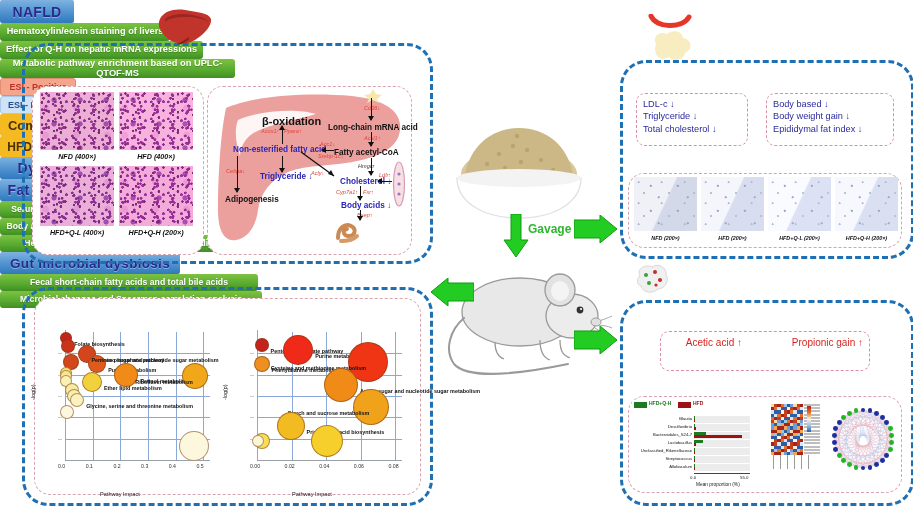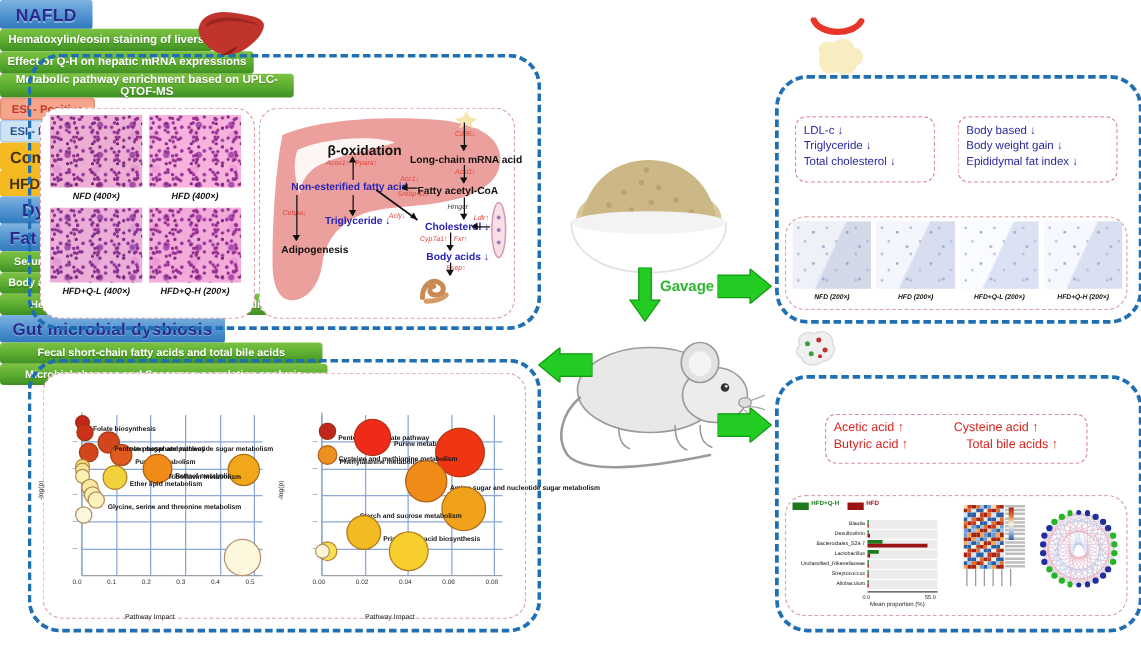--- a/index.html
+++ b/index.html
@@ -473,27 +473,23 @@
   <span>Gut microbial dysbiosis</span>
 </div>
 
 <div class="frame" style="left:620px;top:300px;width:288px;height:200px;"></div>
 
 <div class="chip-green" style="left:634px;top:310px;width:258px;height:17px;font-size:8.7px;">
   <span>Fecal short-chain fatty acids and total bile acids</span>
 </div>
 
 <div class="listbox red" style="left:660px;top:331px;width:210px;height:40px;">
-  <div style="display:flex;gap:8px;">
+  <div style="display:flex;gap:18px;justify-content:flex-end;">
     <div class="li" style="font-size:10px;width:88px;">Acetic acid ↑</div>
-    <div class="li" style="font-size:10px;">Cysteine acid ↑</div>
-  </div>
-  <div style="display:flex;gap:18px;">
-    <div class="li" style="font-size:10px;width:88px;">Butyric acid ↑</div>
-    <div class="li" style="font-size:10px;">Total bile acids ↑</div>
+    <div class="li" style="font-size:10px;">Propionic gain ↑</div>
   </div>
 </div>
 
 <div class="chip-green" style="left:632px;top:374px;width:262px;height:17px;font-size:8.7px;">
   <span>Microbial changes and Spearman correlation analysis</span>
 </div>
 <div class="innerframe" style="left:628px;top:396px;width:272px;height:95px;"></div>
 
 <div class="plot" style="left:632px;top:400px;width:122px;height:88px;">
     <div class="abs" style="left: 2px; top: 2px; width: 13px; height: 6px; background: rgb(30, 122, 30);"></div>

